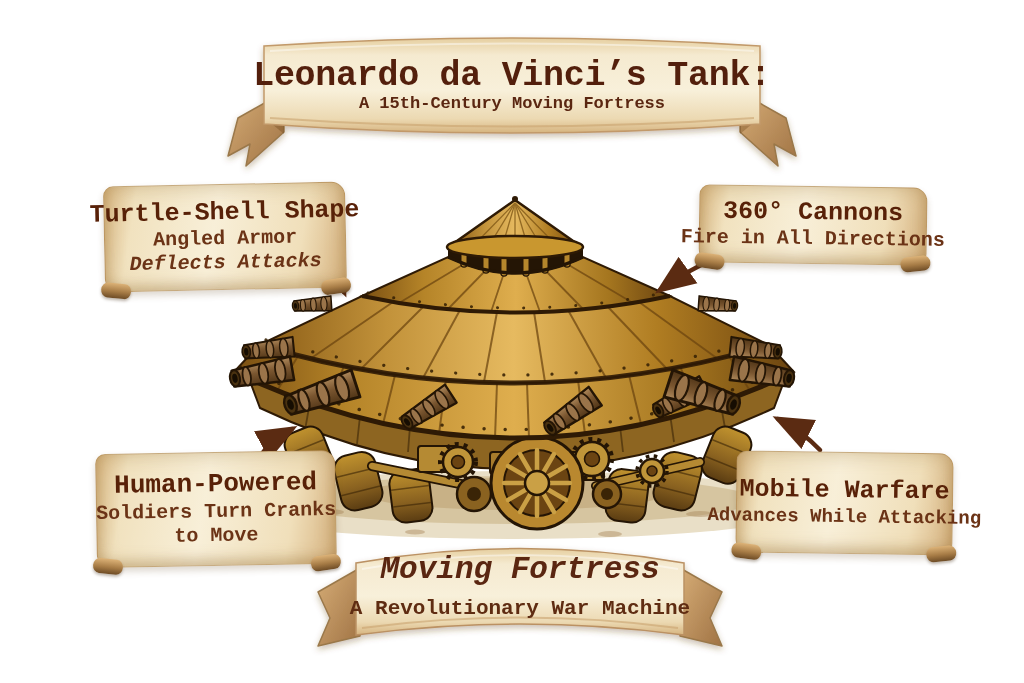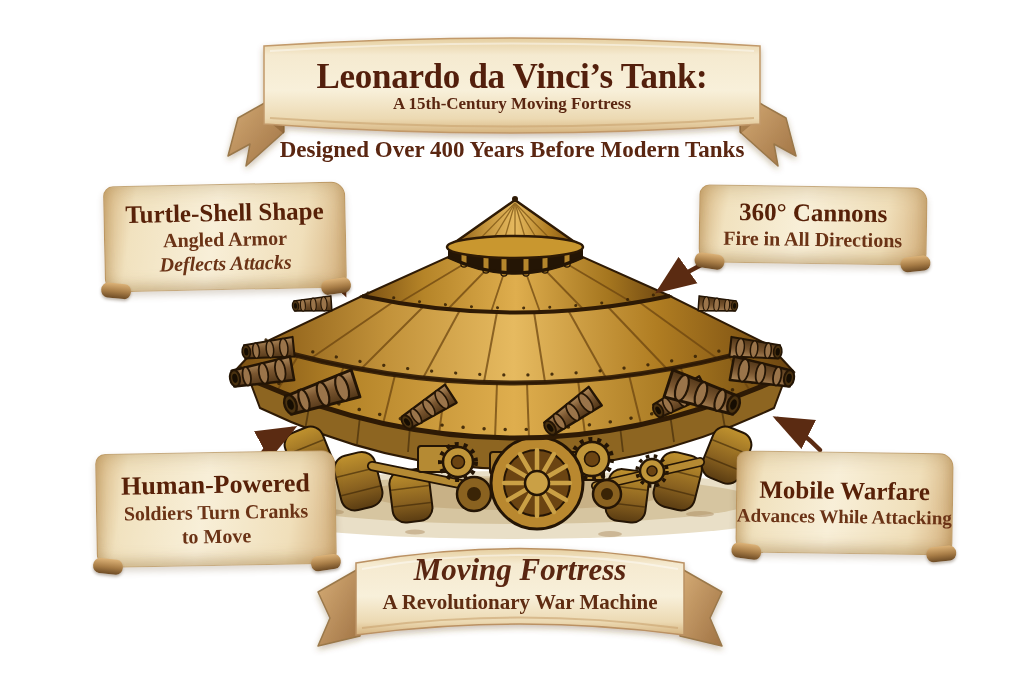--- a/index.html
+++ b/index.html
@@ -1,18 +1,18 @@
 <!DOCTYPE html>
 <html><head>
 <meta charset="utf-8">
 <style>
   html,body{margin:0;padding:0;background:#ffffff;}
   .stage{
     position:relative;width:1024px;height:683px;background:#ffffff;overflow:hidden;
-    font-family:Liberation Serif, serif;
+    font-family:Liberation Mono, monospace;
   }
   .art{position:absolute;left:0;top:0;width:1024px;height:683px;}
 
   
   .abs{position:absolute;}
   .center{text-align:center;}
   .header-text{left:240px;width:544px;top:47px;display:flex;flex-direction:column;align-items:center;justify-content:center;height:78px;}
   .t1{font-size:35px;font-weight:700;color:#531f0c;line-height:1.02;letter-spacing:-0.3px;white-space:nowrap;}
   .t2{font-size:17px;font-weight:700;color:#5a2611;line-height:1.1;white-space:nowrap;}
   .subtitle{left:0;width:1024px;top:137px;font-size:23px;font-weight:600;color:#5a2611;white-space:nowrap;}
@@ -43,21 +43,21 @@
   .scroll-tr .s-line{font-size:20px;}
   .scroll-bl{left:96px;top:452px;width:238px;height:112px;transform:rotate(-1deg);}
   .scroll-bl .s-title{font-size:26px;}
   .scroll-bl .s-line{font-size:20px;}
   .scroll-br{left:736px;top:452px;width:215px;height:100px;transform:rotate(0.8deg);}
   .scroll-br .s-title{font-size:25px;}
   .scroll-br .s-line{font-size:19px;}
 
   .footer-text{left:312px;width:416px;top:553px;display:flex;flex-direction:column;align-items:center;justify-content:center;}
   .f1{font-size:31px;font-weight:700;font-style:italic;color:#5a2611;line-height:1.1;white-space:nowrap;}
-  .f2{font-size:21px;font-weight:600;color:#5f2c12;margin-top:3px;white-space:nowrap;}
+  .f2{font-size:21px;font-weight:600;color:#5f2c12;margin-top:10px;white-space:nowrap;}
 </style>
 </head>
 <body>
 
 <div class="stage">
 
   <svg class="art" viewBox="0 0 1024 683" aria-hidden="true">
     <defs>
       <linearGradient id="woodH" x1="0" y1="0" x2="1" y2="0">
         <stop offset="0" stop-color="#7a4f12"></stop>
@@ -323,21 +323,20 @@
       <path d="M716,258 Q688,270 660,290" marker-end="url(#ah)"></path>
       <path d="M258,460 Q268,442 292,429" marker-end="url(#ah)"></path>
       <path d="M820,450 Q802,431 778,419" marker-end="url(#ah)"></path>
     </g>
   </svg>
 
   <div class="abs center header-text">
     <div class="t1">Leonardo da Vinci’s Tank:</div>
     <div class="t2">A 15th-Century Moving Fortress</div>
   </div>
-  <div class="abs center subtitle">Designed Over 400 Years Before Modern Tanks</div>
 
   <div class="scroll scroll-tl">
     <div class="s-title">Turtle-Shell Shape</div>
     <div class="s-line">Angled Armor</div>
     <div class="s-line italic">Deflects Attacks</div>
   </div>
 
   <div class="scroll scroll-tr">
     <div class="s-title">360° Cannons</div>
     <div class="s-line">Fire in All Directions</div>

